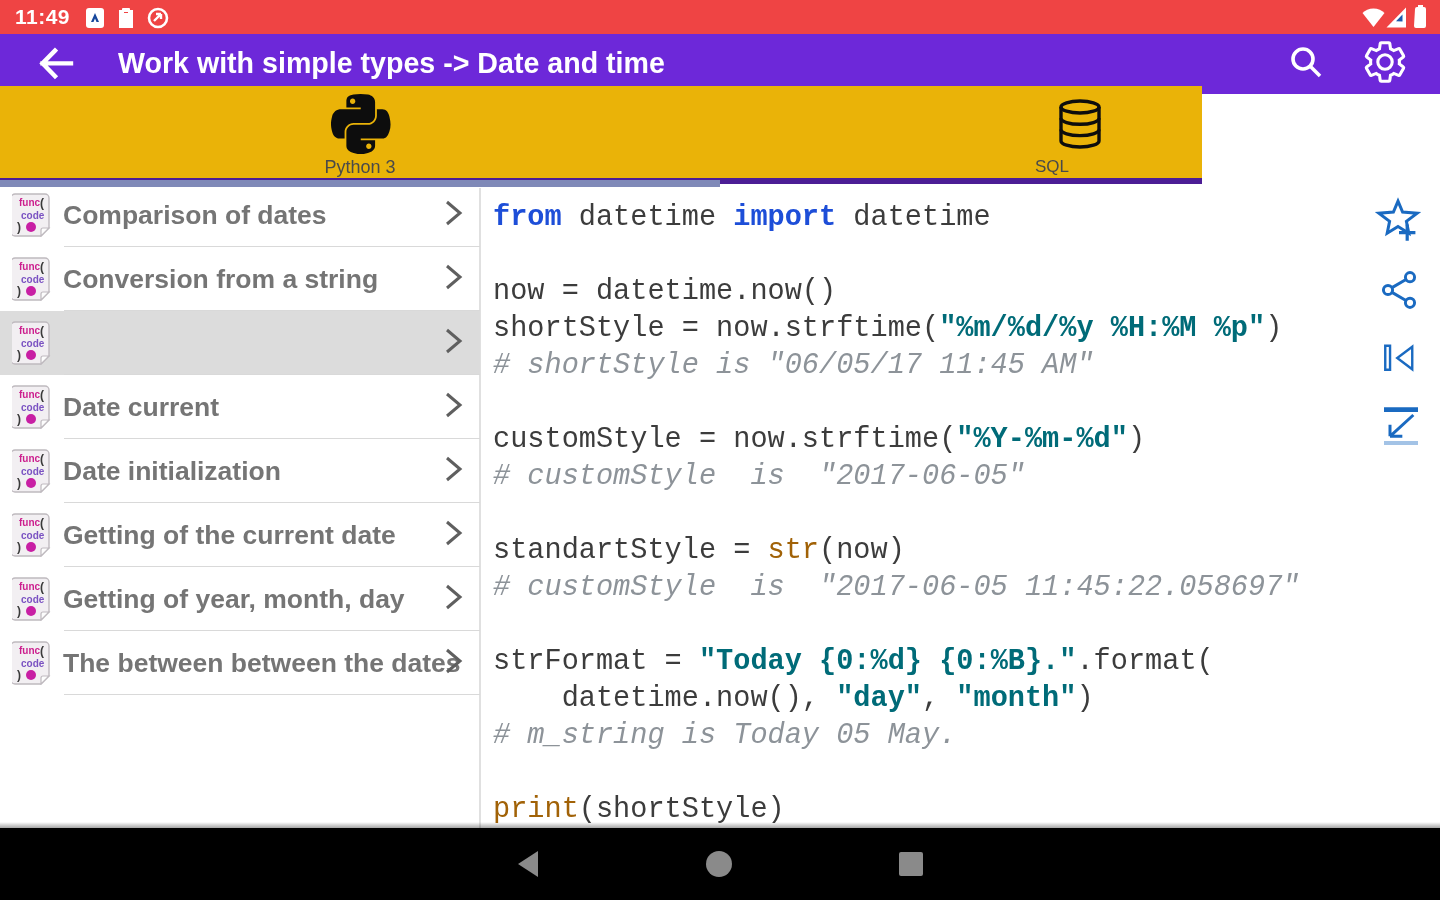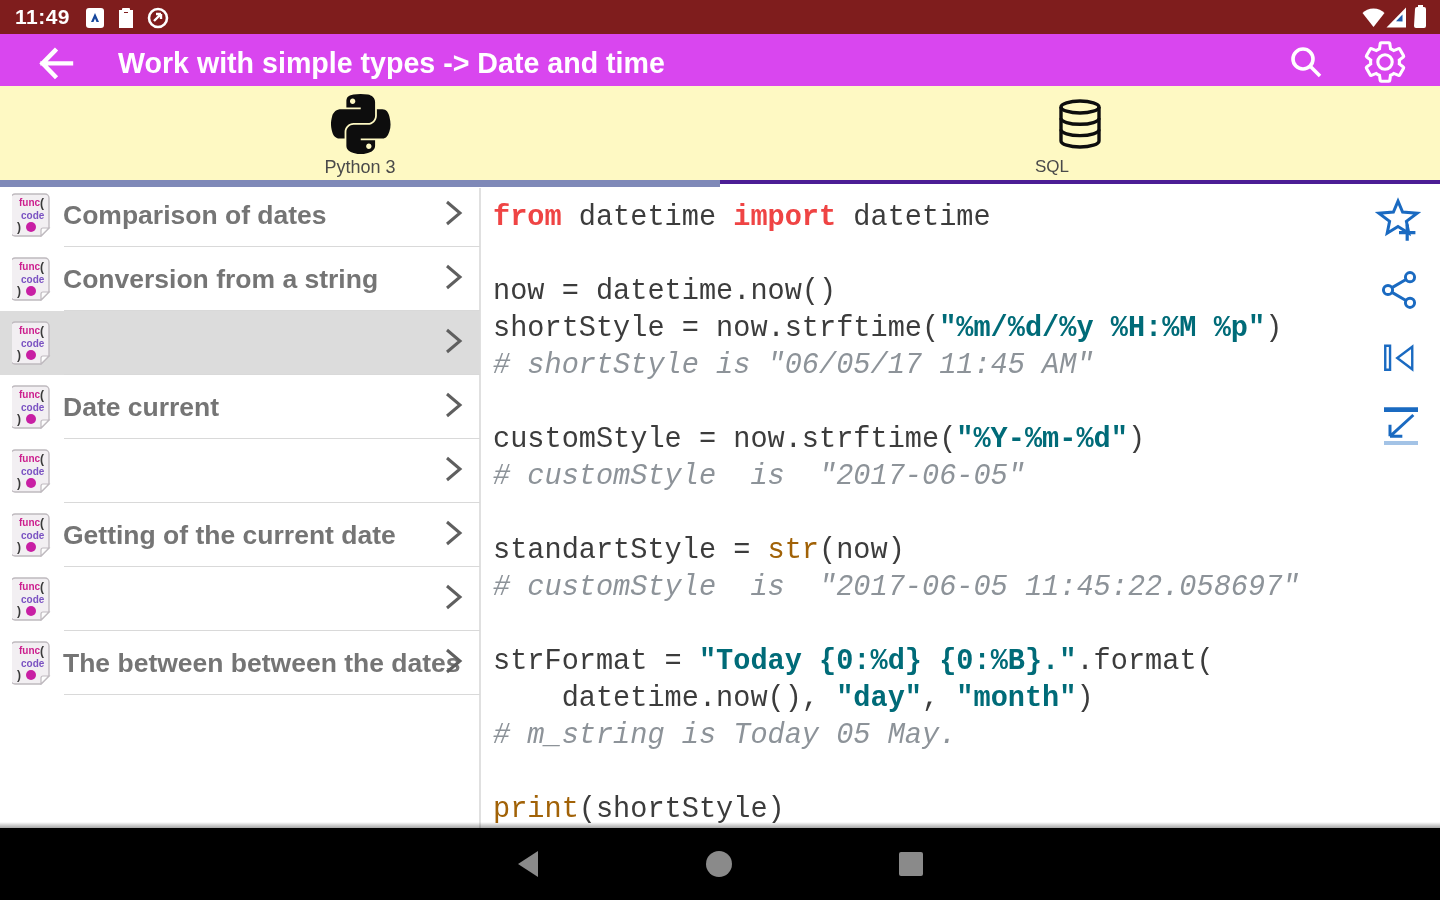--- a/index.html
+++ b/index.html
@@ -1,34 +1,34 @@
 <!DOCTYPE html>
 <html><head>
 <meta charset="utf-8">
 <style>
   html,body{margin:0;padding:0;width:1440px;height:900px;overflow:hidden;background:#fff;}
   body{font-family:"Liberation Sans", sans-serif;position:relative;}
-  .status{position:absolute;left:0;top:0;width:1440px;height:34px;background:#7f1d1d;color:#fff;}
+  .status{position:absolute;left:0;top:0;width:1440px;height:34px;background:#ef4444;color:#fff;}
   .time{position:absolute;left:15px;top:5px;font-size:21px;font-weight:bold;letter-spacing:0.5px;}
-  .appbar{position:absolute;left:0;top:34px;width:1440px;height:60px;background:#d946ef;color:#fff;}
+  .appbar{position:absolute;left:0;top:34px;width:1440px;height:60px;background:#6d28d9;color:#fff;}
   .title{position:absolute;left:120px;top:13px;font-size:28.6px;font-weight:bold;}
-  .tabs{position:absolute;left:0;top:86px;width:1440px;height:98px;background:#fef9c3;border-bottom:4px solid #4c1d95;box-sizing:border-box;}
+  .tabs{position:absolute;left:0;top:86px;width:1202px;height:98px;background:#eab308;border-bottom:6px solid #4c1d95;box-sizing:border-box;}
   .indicator{position:absolute;left:0;top:180px;width:720px;height:7px;background:#7f89b8;}
   .tablabel{position:absolute;font-size:18px;color:#4a4a4a;text-align:center;width:200px;}
   .content{position:absolute;left:0;top:188px;width:1440px;height:640px;background:#fff;}
   .list{position:absolute;left:0;top:-5px;width:480px;}
   .item{position:relative;height:64px;width:480px;}
   .item.sel{background:#dcdcdc;}
   .item .txt{position:absolute;left:63px;top:50%;transform:translateY(-50%);font-size:26.5px;color:#757575;font-weight:bold;}
   .item .chev{position:absolute;right:14px;top:50%;transform:translateY(-50%);}
   .item .div{position:absolute;left:64px;right:0;bottom:0;height:1px;background:#d9d9d9;}
   .item .ficon{position:absolute;left:12px;top:10px;}
   .vdiv{position:absolute;left:479px;top:0;width:2px;height:640px;background:#e0e0e0;}
   .code{position:absolute;left:493px;top:11px;font-family:"Liberation Mono", monospace;font-size:28.6px;line-height:37px;color:#3c3c3c;white-space:pre;}
-  .k{color:#ef4444;font-weight:bold;}
+  .k{color:#1d4ed8;font-weight:bold;}
   .b{color:#a16207;}
   .s{color:#006b78;font-weight:bold;}
   .c{color:#8d9399;font-style:italic;}
   .navbar{position:absolute;left:0;top:828px;width:1440px;height:72px;background:#000;}
   .nav-ic{position:absolute;top:50%;transform:translate(-50%,-50%);}
 </style>
 </head>
 <body>
 
 <div class="status">
@@ -155,20 +155,21 @@
   <div class="item">
         <span class="ficon"><svg width="41" height="44" viewBox="0 0 41 44">
             <path d="M3 1 h30 a4 4 0 0 1 4 4 v30 l-8 8 h-26 a4 4 0 0 1 -4 -4 v-34 a4 4 0 0 1 4 -4 z" fill="#f2eff2" stroke="#bfbabf" stroke-width="1.4"></path>
             <path d="M37 35 l-8 8 v-6 a2 2 0 0 1 2 -2 z" fill="#fdfdfd" stroke="#bfbabf" stroke-width="1.2"></path>
             <text x="7" y="13" font-size="10" font-weight="bold" fill="#cc1f8e" font-family="Liberation Sans">func</text>
             <text x="28" y="14" font-size="12" font-weight="bold" fill="#3a3a3a">(</text>
             <text x="9" y="26" font-size="10" font-weight="bold" fill="#7a52c2">code</text>
             <text x="5" y="38" font-size="12" font-weight="bold" fill="#3a3a3a">)</text>
             <circle cx="19" cy="34" r="5" fill="#c81fa4"></circle>
           </svg></span>
+        <span class="txt">Date initialization</span>
         <span class="chev"><svg width="26" height="30" viewBox="0 0 26 30">
             <path d="M7 4 L20 15 L7 26" fill="none" stroke="#5f5f5f" stroke-width="3"></path>
           </svg></span>
         <span class="div"></span>
       </div>
   <div class="item">
         <span class="ficon"><svg width="41" height="44" viewBox="0 0 41 44">
             <path d="M3 1 h30 a4 4 0 0 1 4 4 v30 l-8 8 h-26 a4 4 0 0 1 -4 -4 v-34 a4 4 0 0 1 4 -4 z" fill="#f2eff2" stroke="#bfbabf" stroke-width="1.4"></path>
             <path d="M37 35 l-8 8 v-6 a2 2 0 0 1 2 -2 z" fill="#fdfdfd" stroke="#bfbabf" stroke-width="1.2"></path>
             <text x="7" y="13" font-size="10" font-weight="bold" fill="#cc1f8e" font-family="Liberation Sans">func</text>
@@ -186,20 +187,21 @@
   <div class="item">
         <span class="ficon"><svg width="41" height="44" viewBox="0 0 41 44">
             <path d="M3 1 h30 a4 4 0 0 1 4 4 v30 l-8 8 h-26 a4 4 0 0 1 -4 -4 v-34 a4 4 0 0 1 4 -4 z" fill="#f2eff2" stroke="#bfbabf" stroke-width="1.4"></path>
             <path d="M37 35 l-8 8 v-6 a2 2 0 0 1 2 -2 z" fill="#fdfdfd" stroke="#bfbabf" stroke-width="1.2"></path>
             <text x="7" y="13" font-size="10" font-weight="bold" fill="#cc1f8e" font-family="Liberation Sans">func</text>
             <text x="28" y="14" font-size="12" font-weight="bold" fill="#3a3a3a">(</text>
             <text x="9" y="26" font-size="10" font-weight="bold" fill="#7a52c2">code</text>
             <text x="5" y="38" font-size="12" font-weight="bold" fill="#3a3a3a">)</text>
             <circle cx="19" cy="34" r="5" fill="#c81fa4"></circle>
           </svg></span>
+        <span class="txt">Getting of year, month, day</span>
         <span class="chev"><svg width="26" height="30" viewBox="0 0 26 30">
             <path d="M7 4 L20 15 L7 26" fill="none" stroke="#5f5f5f" stroke-width="3"></path>
           </svg></span>
         <span class="div"></span>
       </div>
   <div class="item">
         <span class="ficon"><svg width="41" height="44" viewBox="0 0 41 44">
             <path d="M3 1 h30 a4 4 0 0 1 4 4 v30 l-8 8 h-26 a4 4 0 0 1 -4 -4 v-34 a4 4 0 0 1 4 -4 z" fill="#f2eff2" stroke="#bfbabf" stroke-width="1.4"></path>
             <path d="M37 35 l-8 8 v-6 a2 2 0 0 1 2 -2 z" fill="#fdfdfd" stroke="#bfbabf" stroke-width="1.2"></path>
             <text x="7" y="13" font-size="10" font-weight="bold" fill="#cc1f8e" font-family="Liberation Sans">func</text>

